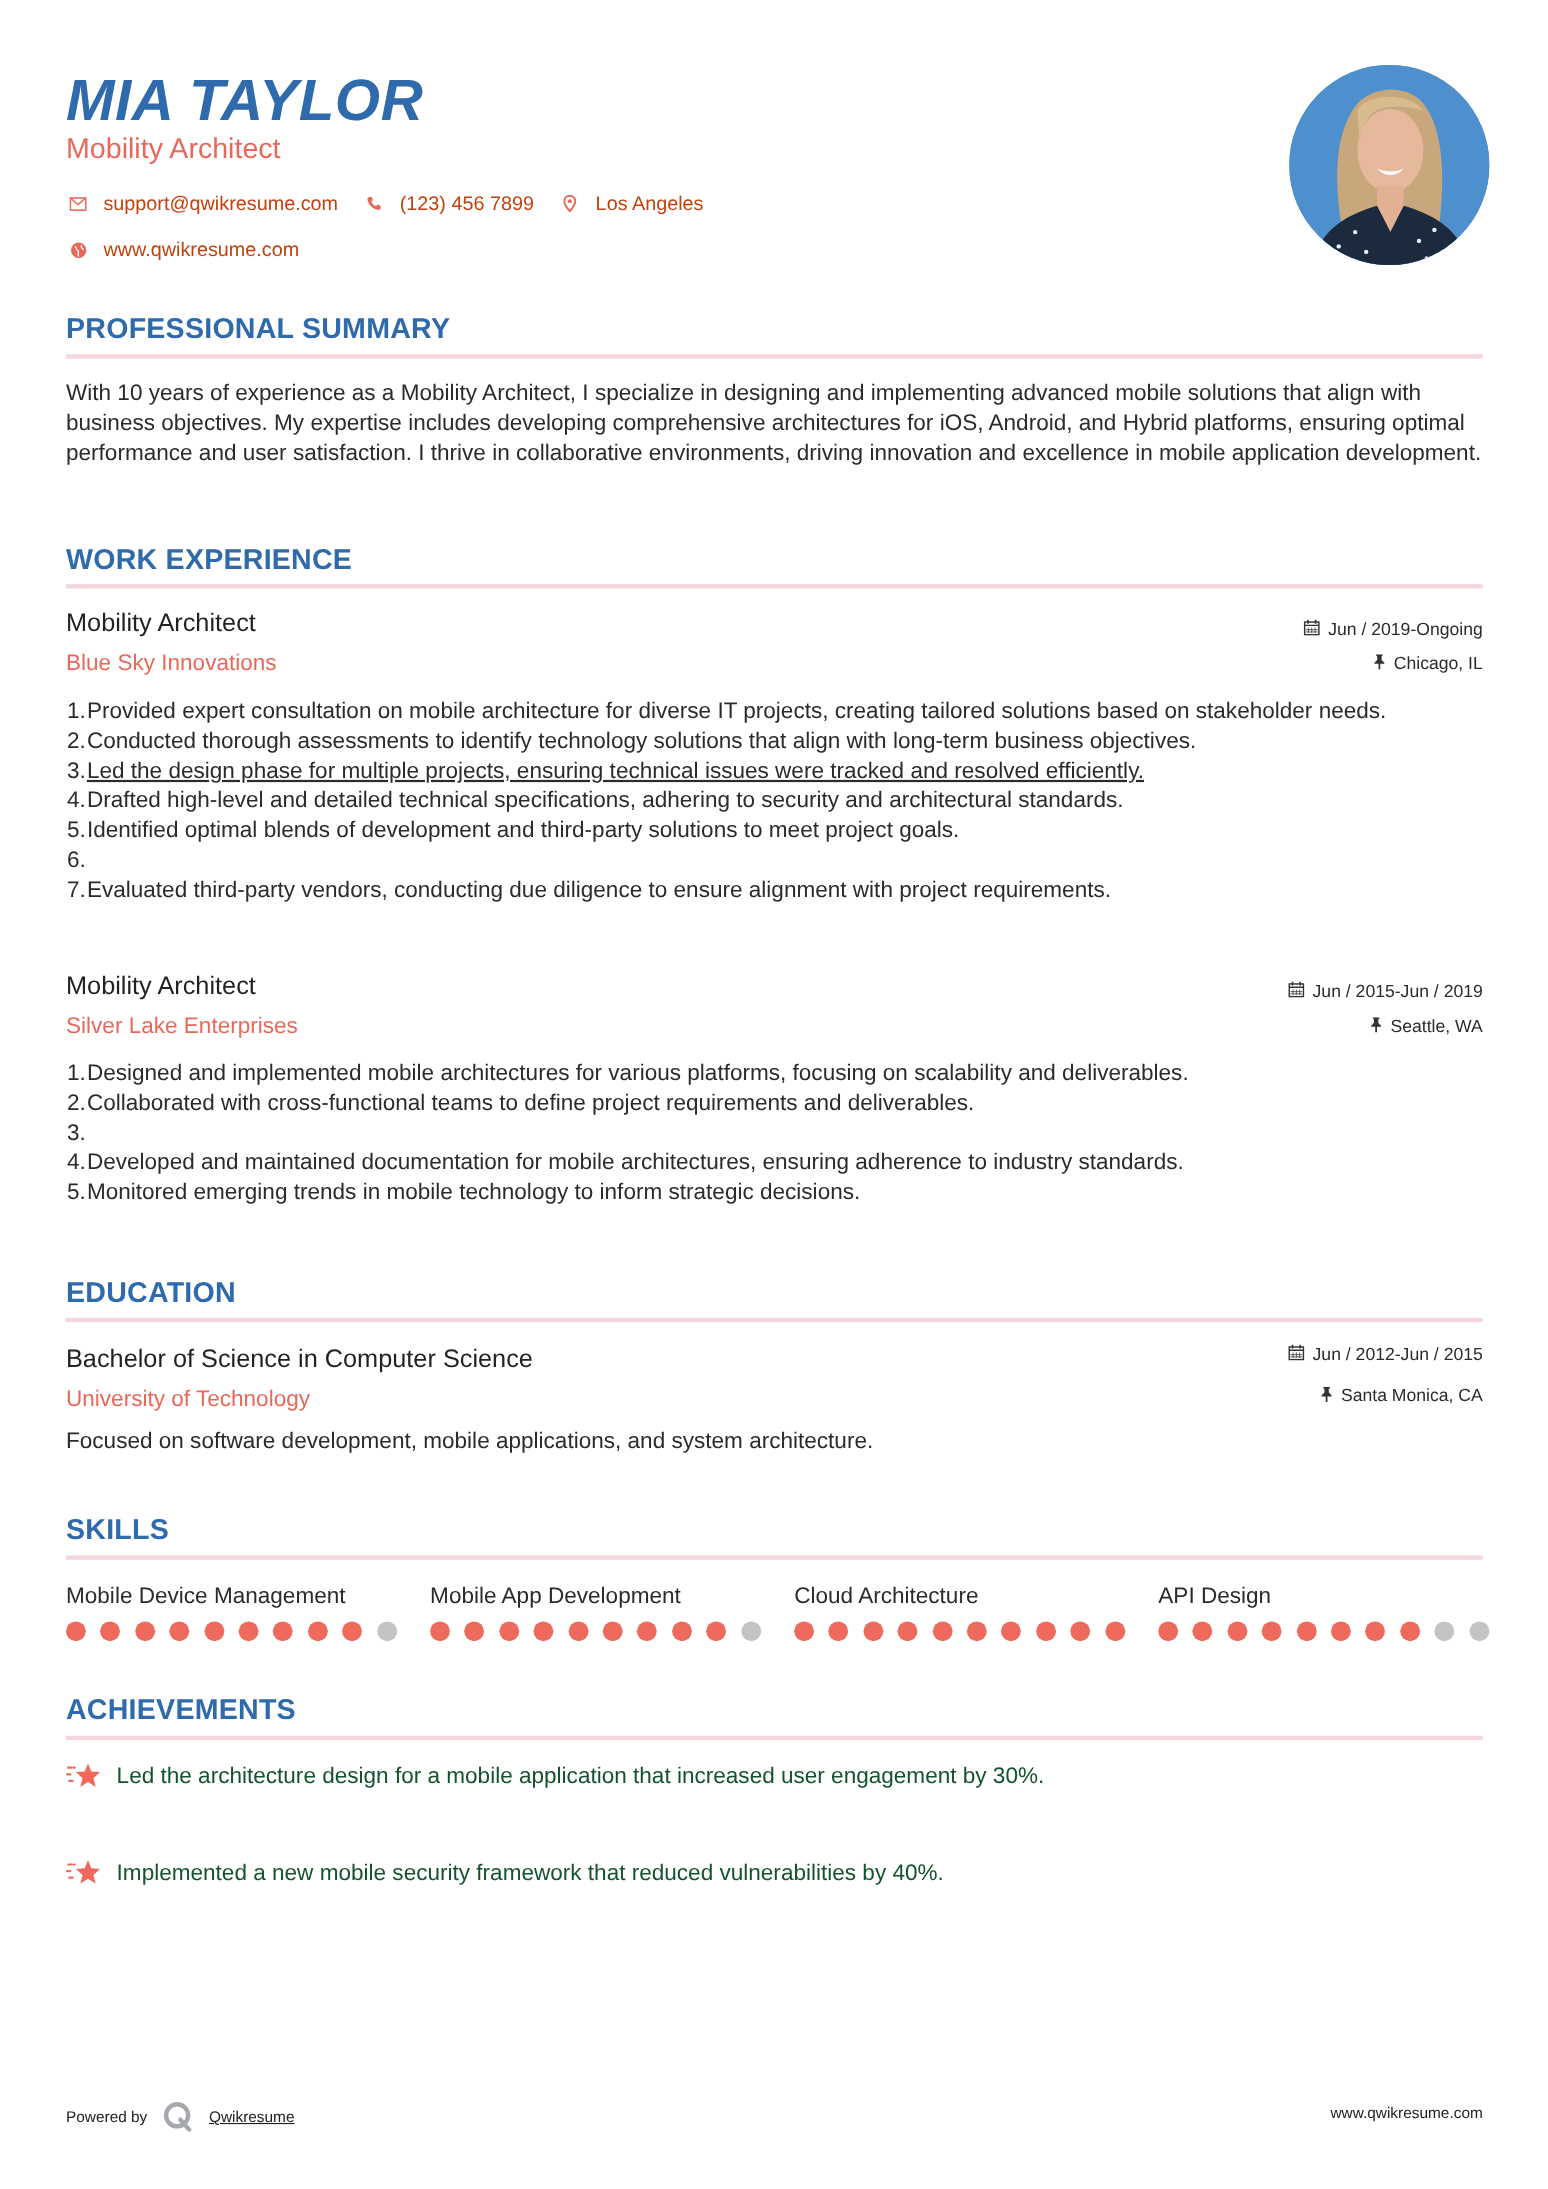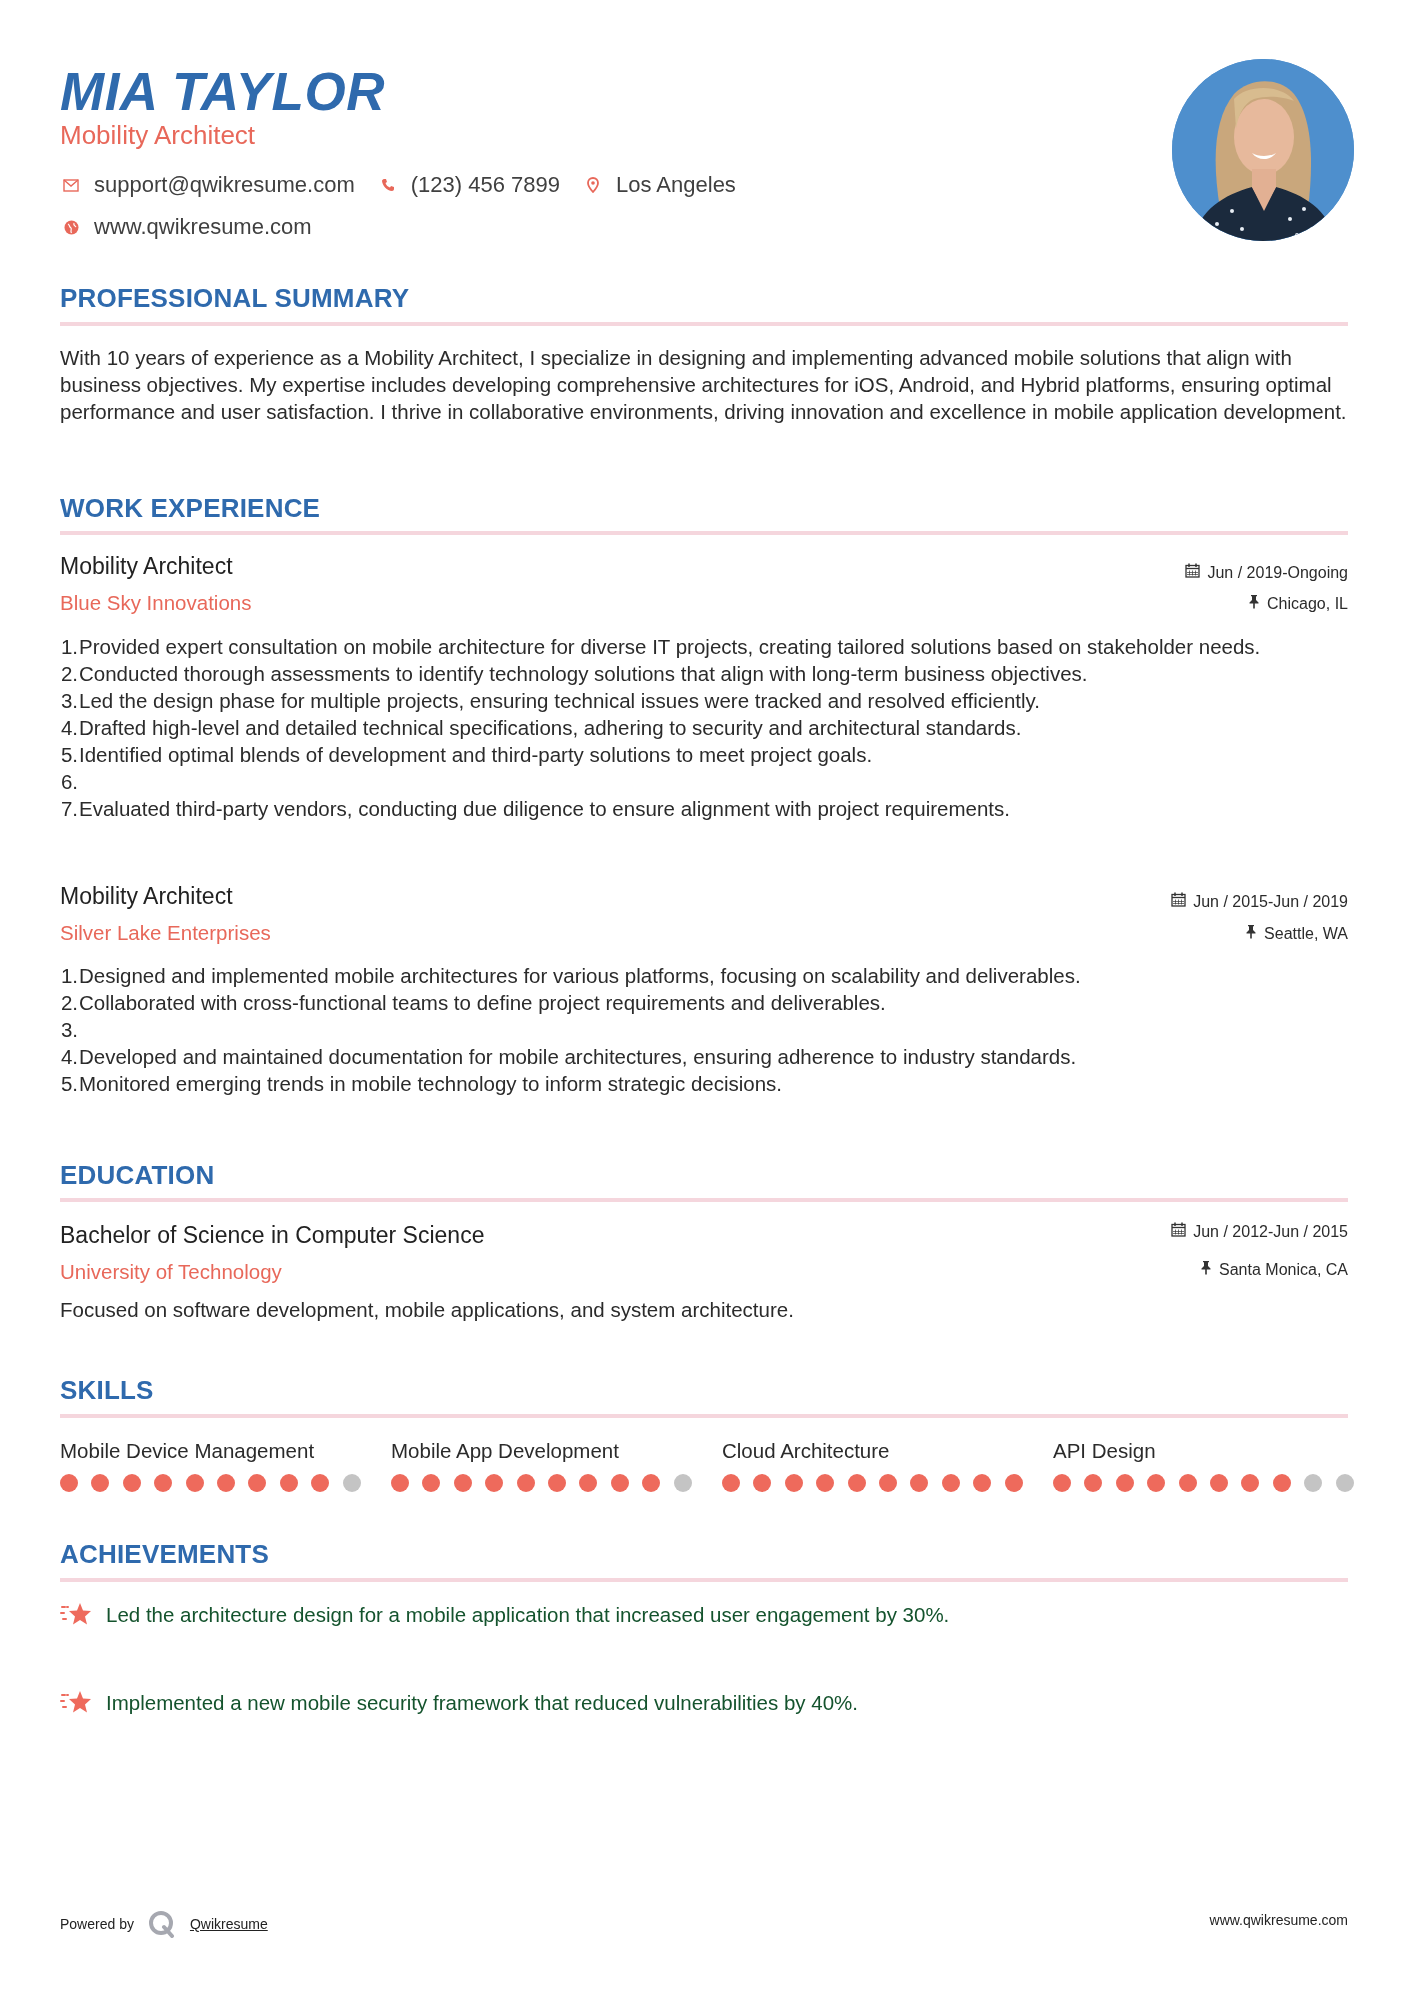--- a/index.html
+++ b/index.html
@@ -1,21 +1,21 @@
 <!DOCTYPE html>
 <html><head>
 <meta charset="utf-8">
 <style>
   * { box-sizing: border-box; margin: 0; padding: 0; }
   html, body { width: 1407px; height: 1990px; background: #ffffff; }
   body { position: relative; font-family: "Liberation Sans", "DejaVu Sans", sans-serif; color: #2b2b2b; overflow: hidden; }
   .abs { position: absolute; }
   .name { left: 60px; top: 62px; font-size: 53px; font-weight: bold; color: #2f6aad; letter-spacing: 0.5px; line-height: 60px; font-style: italic; }
   .jobtitle { left: 60px; top: 120px; font-size: 26px; color: #e8685a; line-height: 30px; }
-  .contact { display: flex; align-items: center; font-size: 22px; color: #404040; line-height: 22px; }
+  .contact { display: flex; align-items: center; font-size: 18px; color: #c2410c; line-height: 22px; }
   .contact .ico { width: 22px; display: inline-flex; justify-content: center; margin-right: 12px; color: #e8685a; }
   .contact .gap { margin-right: 22px; }
   .photo { left: 1172px; top: 59px; width: 182px; height: 182px; border-radius: 50%; overflow: hidden; background: #4e8fcd; }
   .section-title { left: 60px; font-size: 26px; font-weight: bold; color: #2f6aad; line-height: 30px; letter-spacing: 0.2px; }
   .divider { left: 60px; width: 1288px; height: 4px; background: #f5d6dd; }
   .para { left: 60px; width: 1290px; font-size: 20.5px; line-height: 27px; color: #2b2b2b; }
   .entry-title { left: 60px; font-size: 23px; line-height: 28px; color: #222; }
   .entry-org { left: 60px; font-size: 20.5px; line-height: 26px; color: #e8685a; }
   .meta { right: 59px; font-size: 16px; line-height: 20px; color: #2b2b2b; display: flex; align-items: flex-start; }
   .meta .mi { margin-right: 7px; display: inline-flex; }
@@ -132,21 +132,21 @@
   <li>
       <span class="num">1.</span>
       <span class="txt" style="padding-left:1px;">Provided expert consultation on mobile architecture for diverse IT projects, creating tailored solutions based on stakeholder needs.</span>
     </li>
   <li>
       <span class="num">2.</span>
       <span class="txt" style="padding-left:1px;">Conducted thorough assessments to identify technology solutions that align with long-term business objectives.</span>
     </li>
   <li>
       <span class="num">3.</span>
-      <span class="txt" style="padding-left:1px;">Led the design phase for multiple projects, ensuring technical issues were tracked and resolved efficiently.</span>
+      <span class="txt" style="padding-left:1px;text-decoration:underline;">Led the design phase for multiple projects, ensuring technical issues were tracked and resolved efficiently.</span>
     </li>
   <li>
       <span class="num">4.</span>
       <span class="txt" style="padding-left:1px;">Drafted high-level and detailed technical specifications, adhering to security and architectural standards.</span>
     </li>
   <li>
       <span class="num">5.</span>
       <span class="txt" style="padding-left:1px;">Identified optimal blends of development and third-party solutions to meet project goals.</span>
     </li>
   <li>

